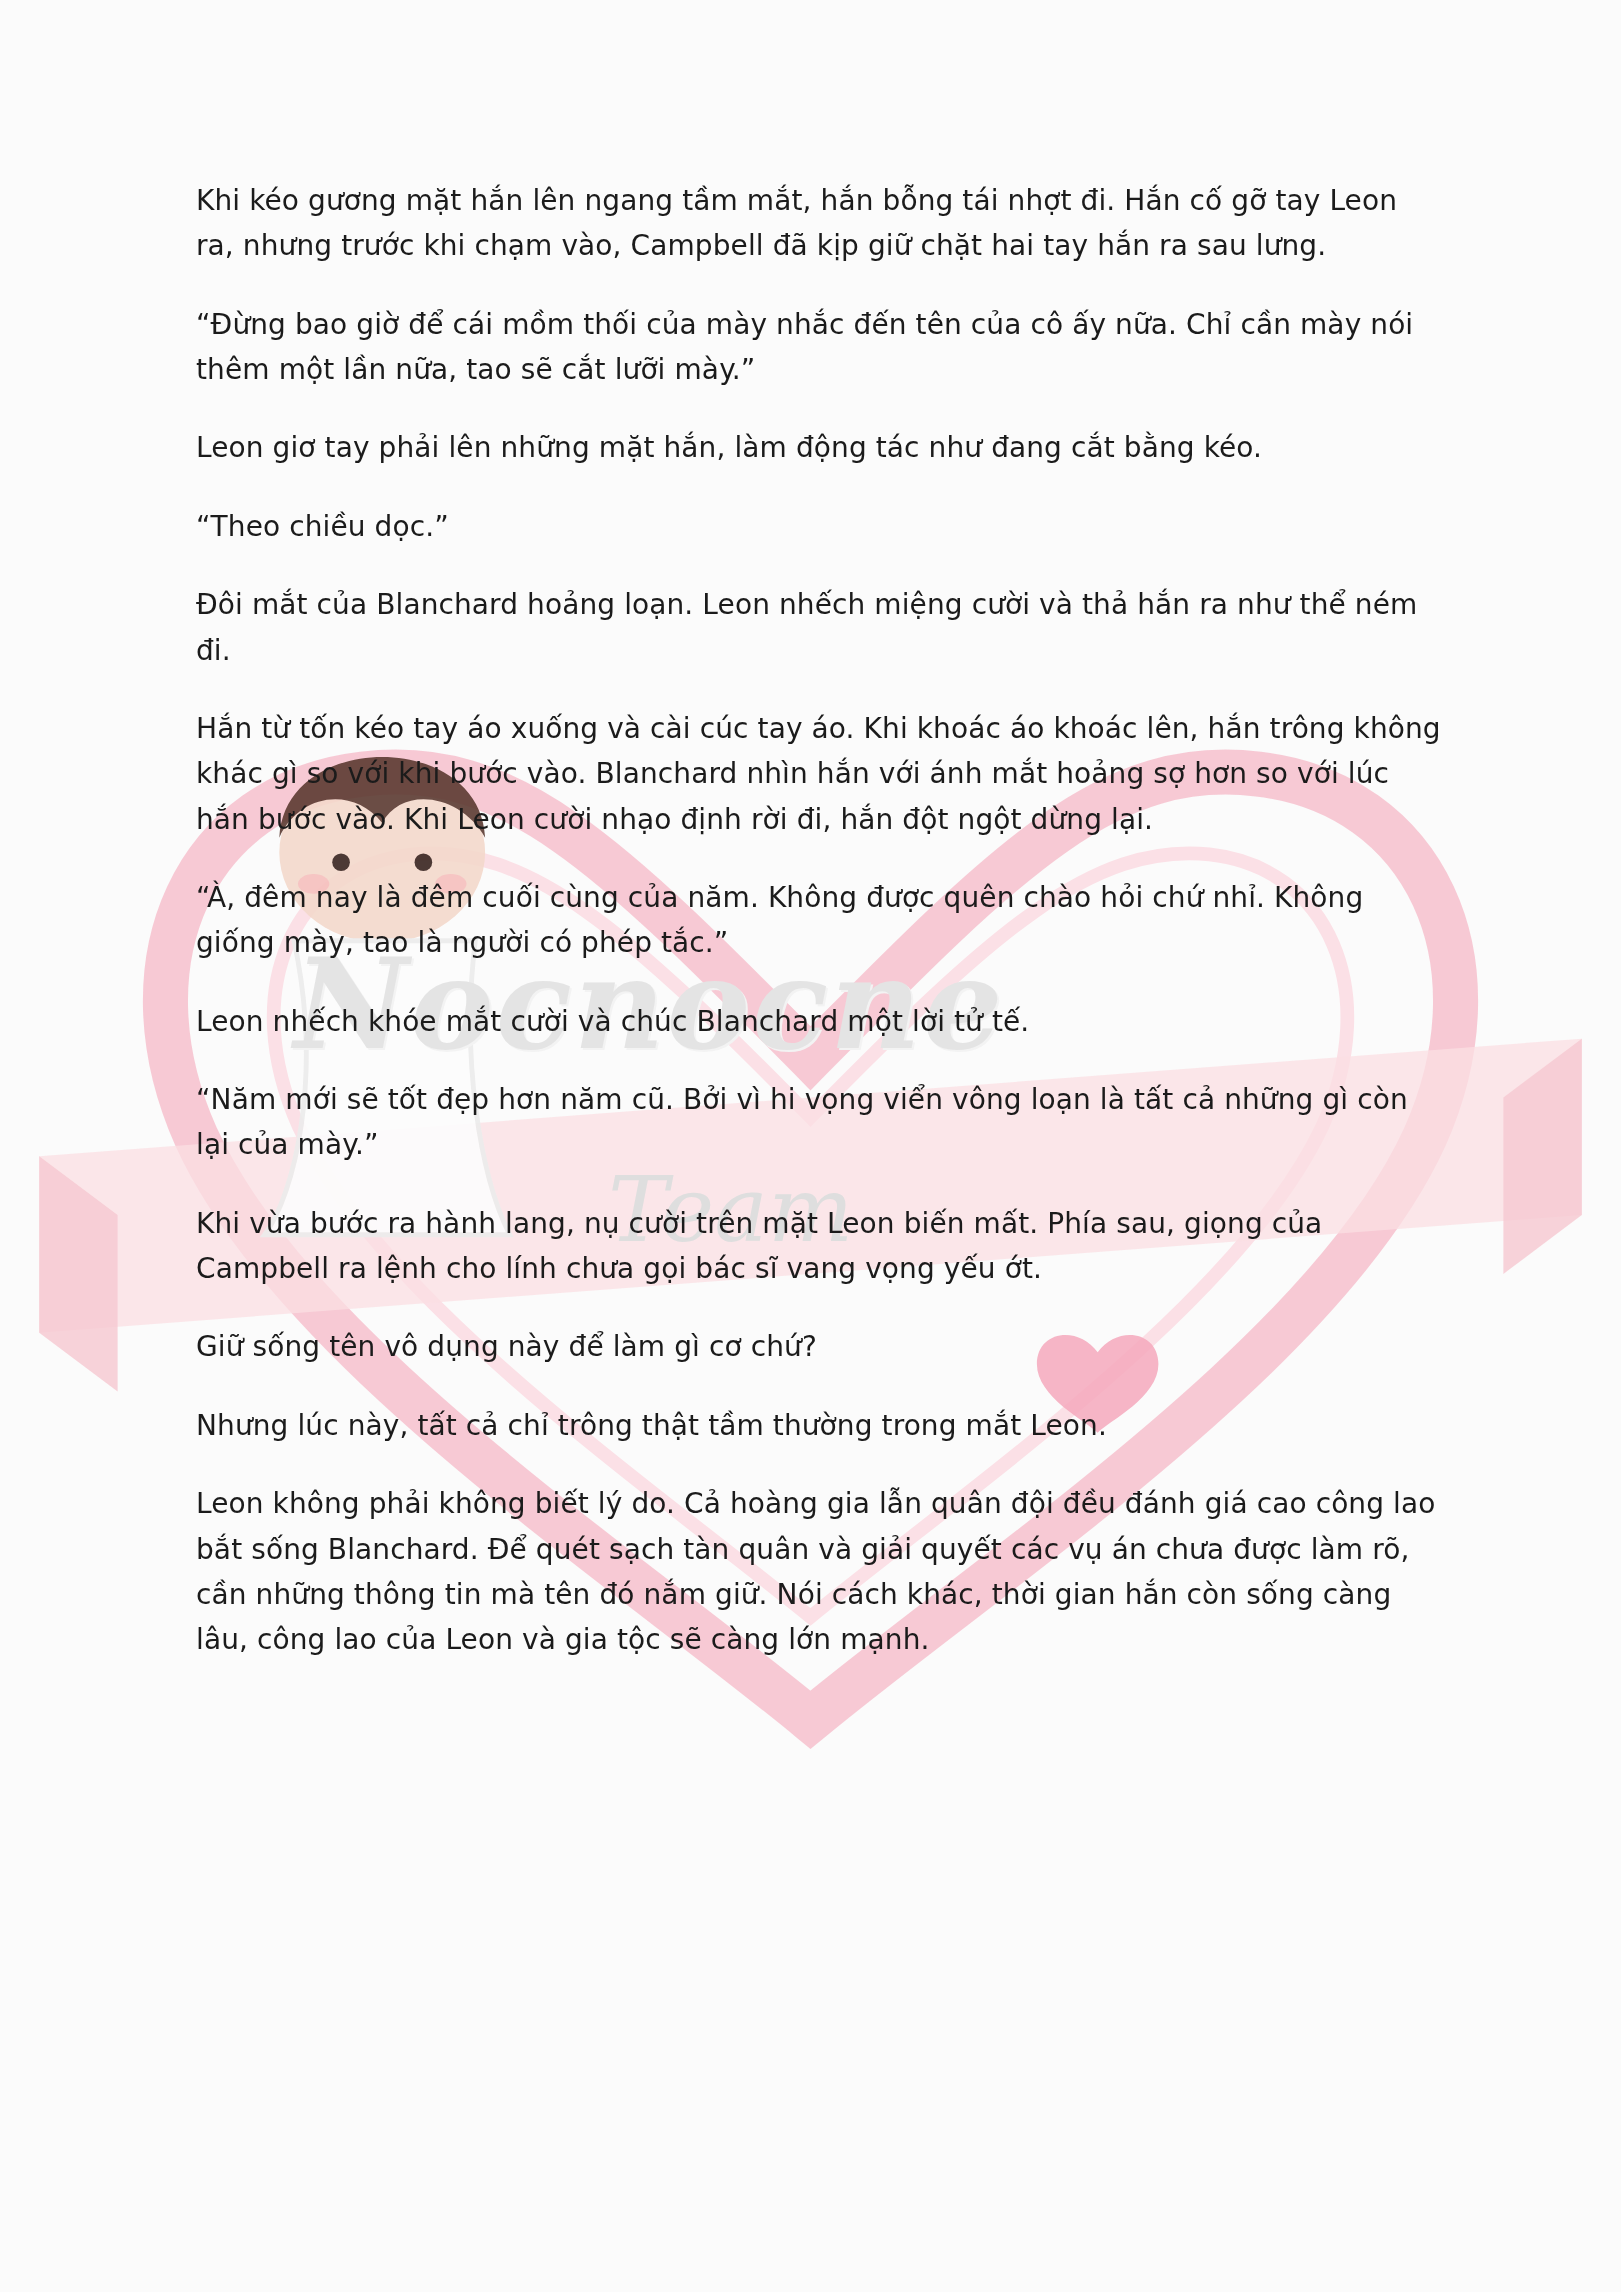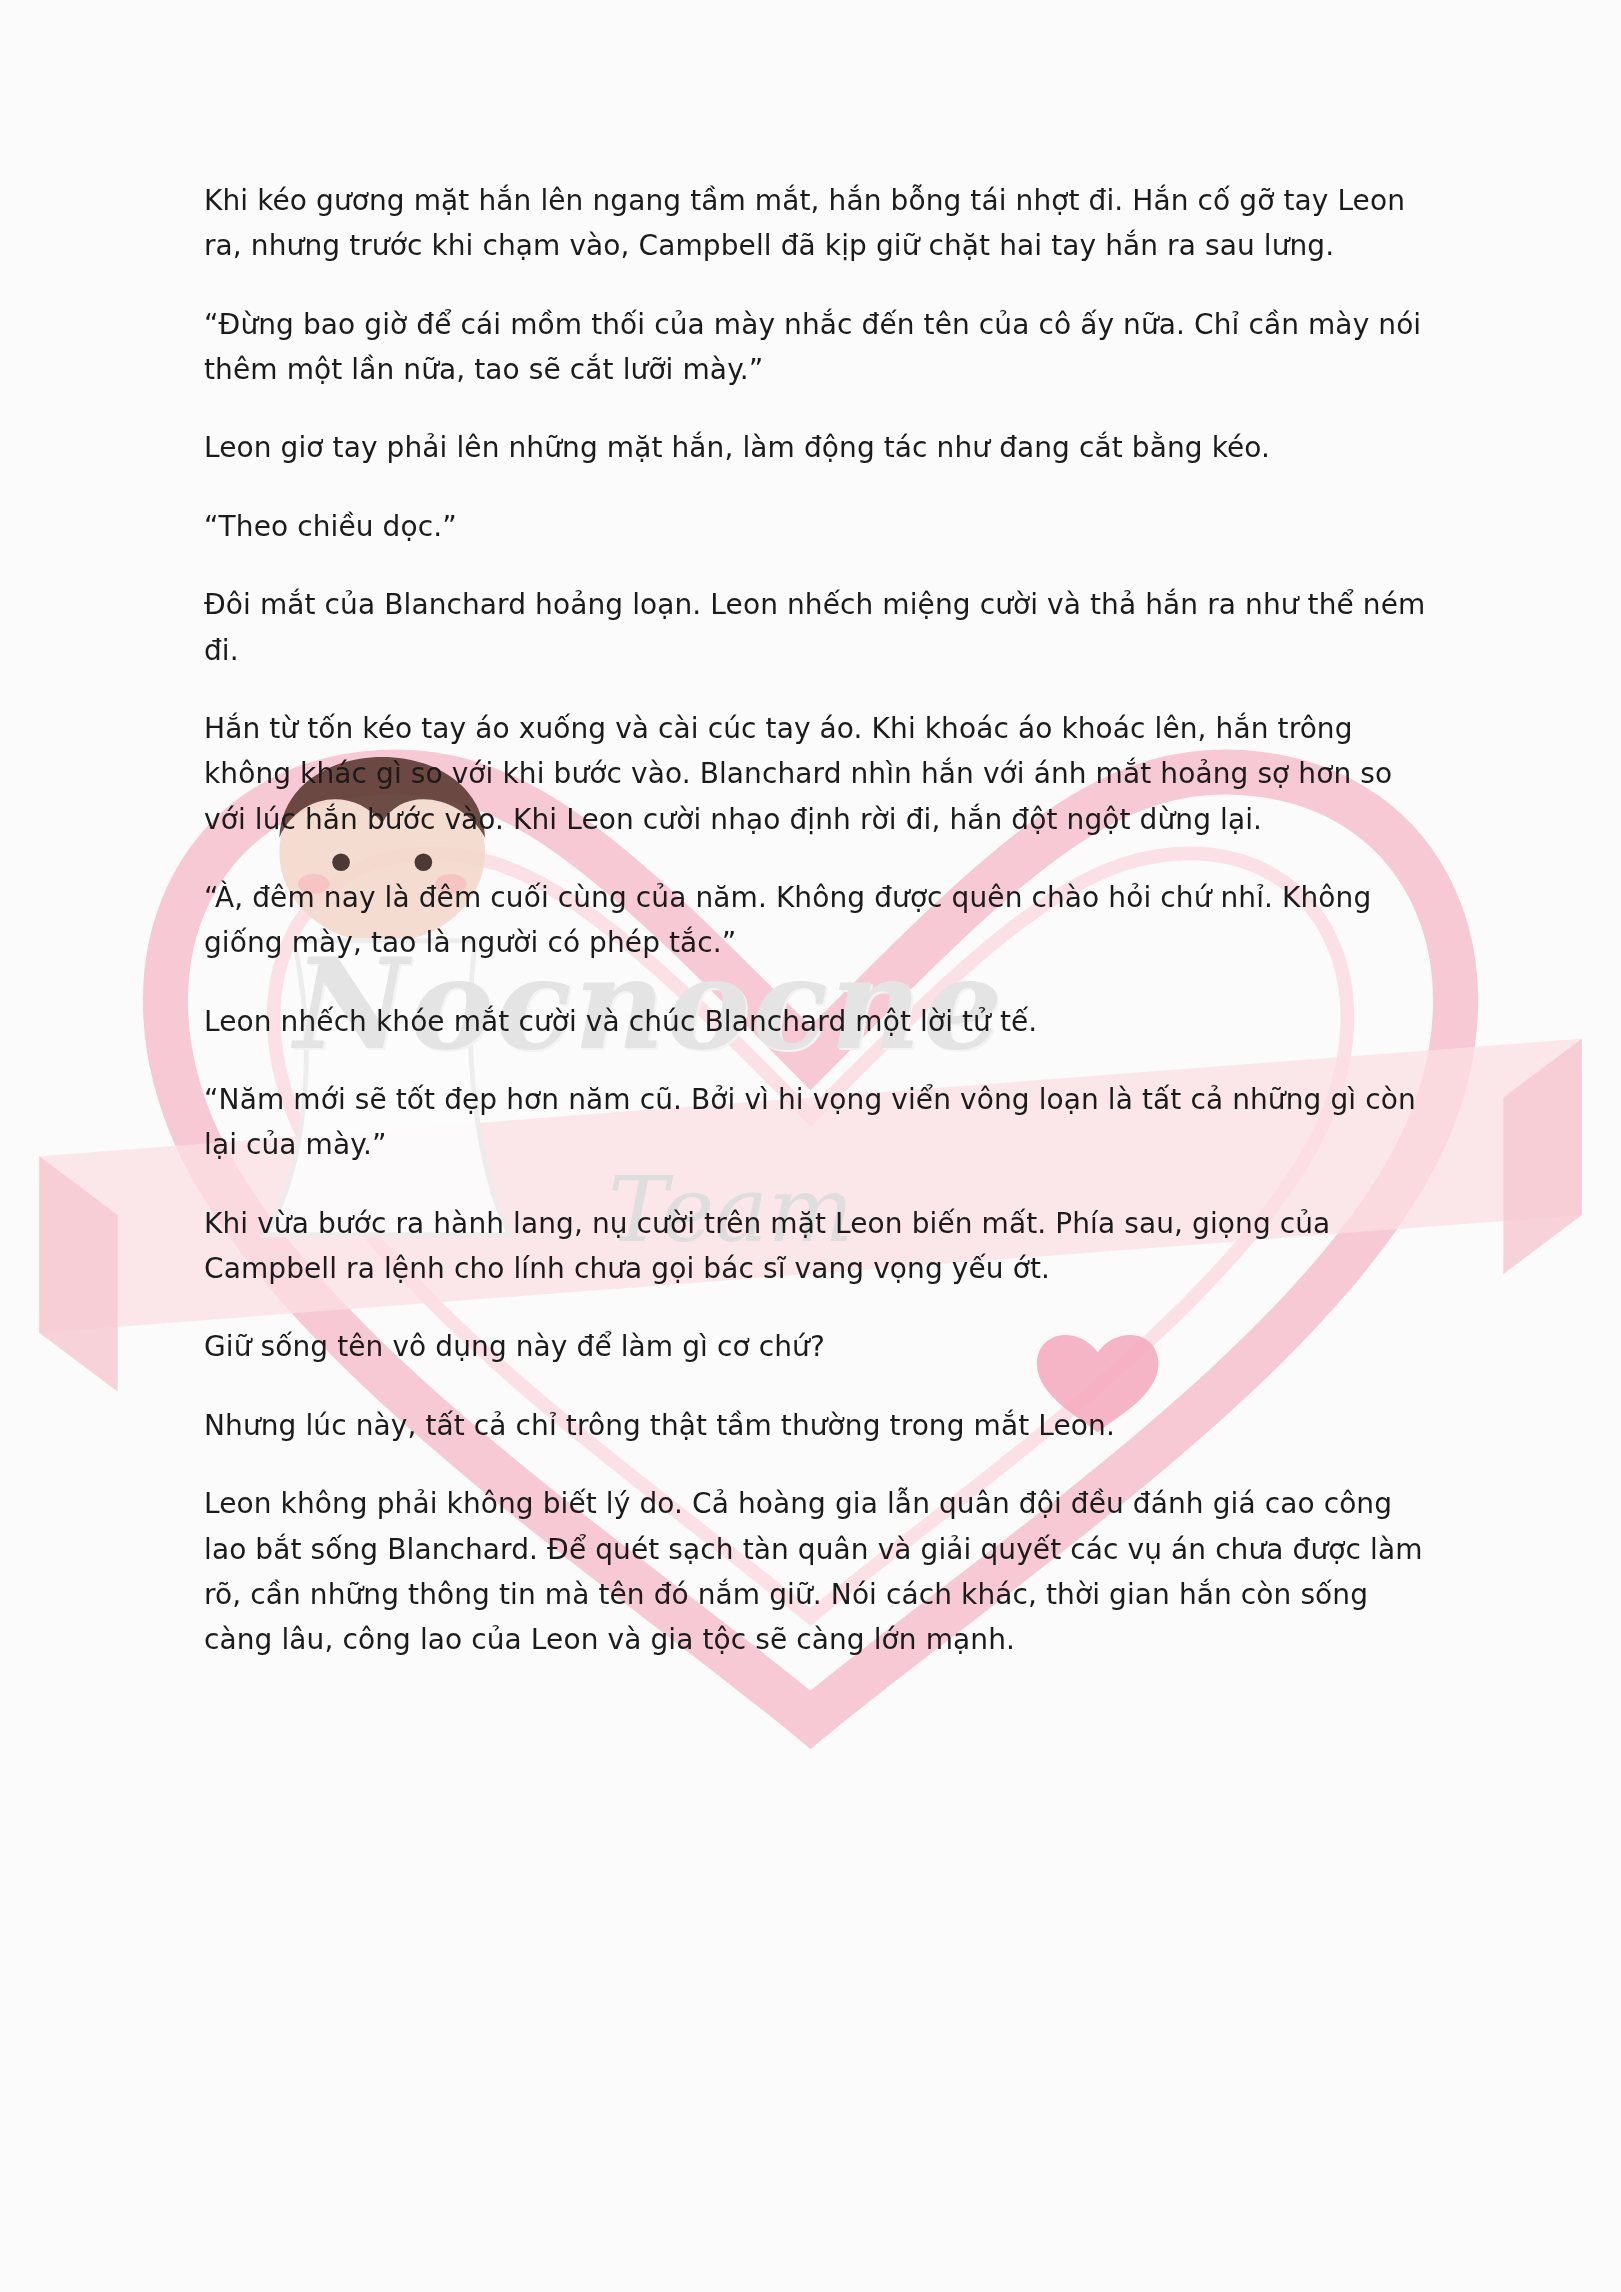--- a/index.html
+++ b/index.html
@@ -72,21 +72,21 @@
     left: 196px;
     top: 178px;
     width: 1245px;
     z-index: 5;
   }
   .para {
     font-family: "DejaVu Sans", sans-serif;
     font-size: 28px;
     line-height: 1.62;
     color: #1b1b1b;
-    margin: 0 0 33px 8px;
+    margin: 0 0 33px 0;
     letter-spacing: 0.1px;
     text-align: left;
     white-space: pre-wrap;
   }
   .para:last-child { margin-bottom: 0; }
 </style>
 </head>
 <body>
 
 <div class="page">

